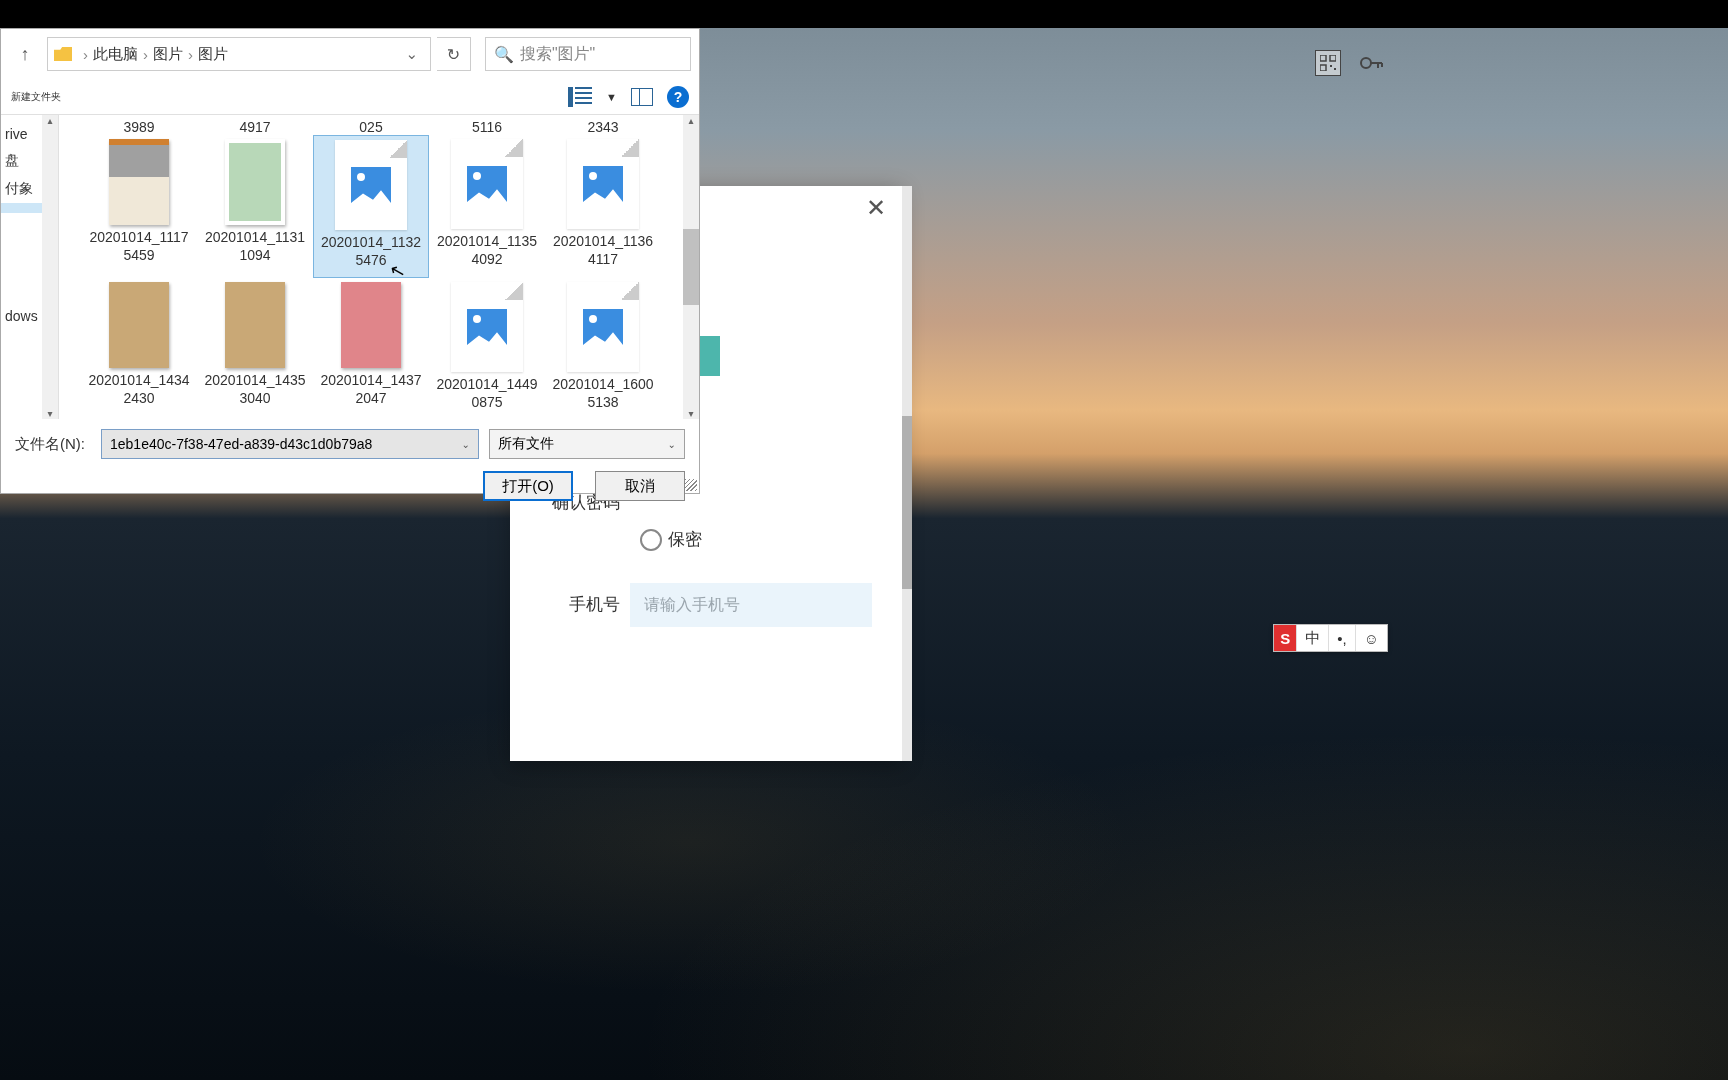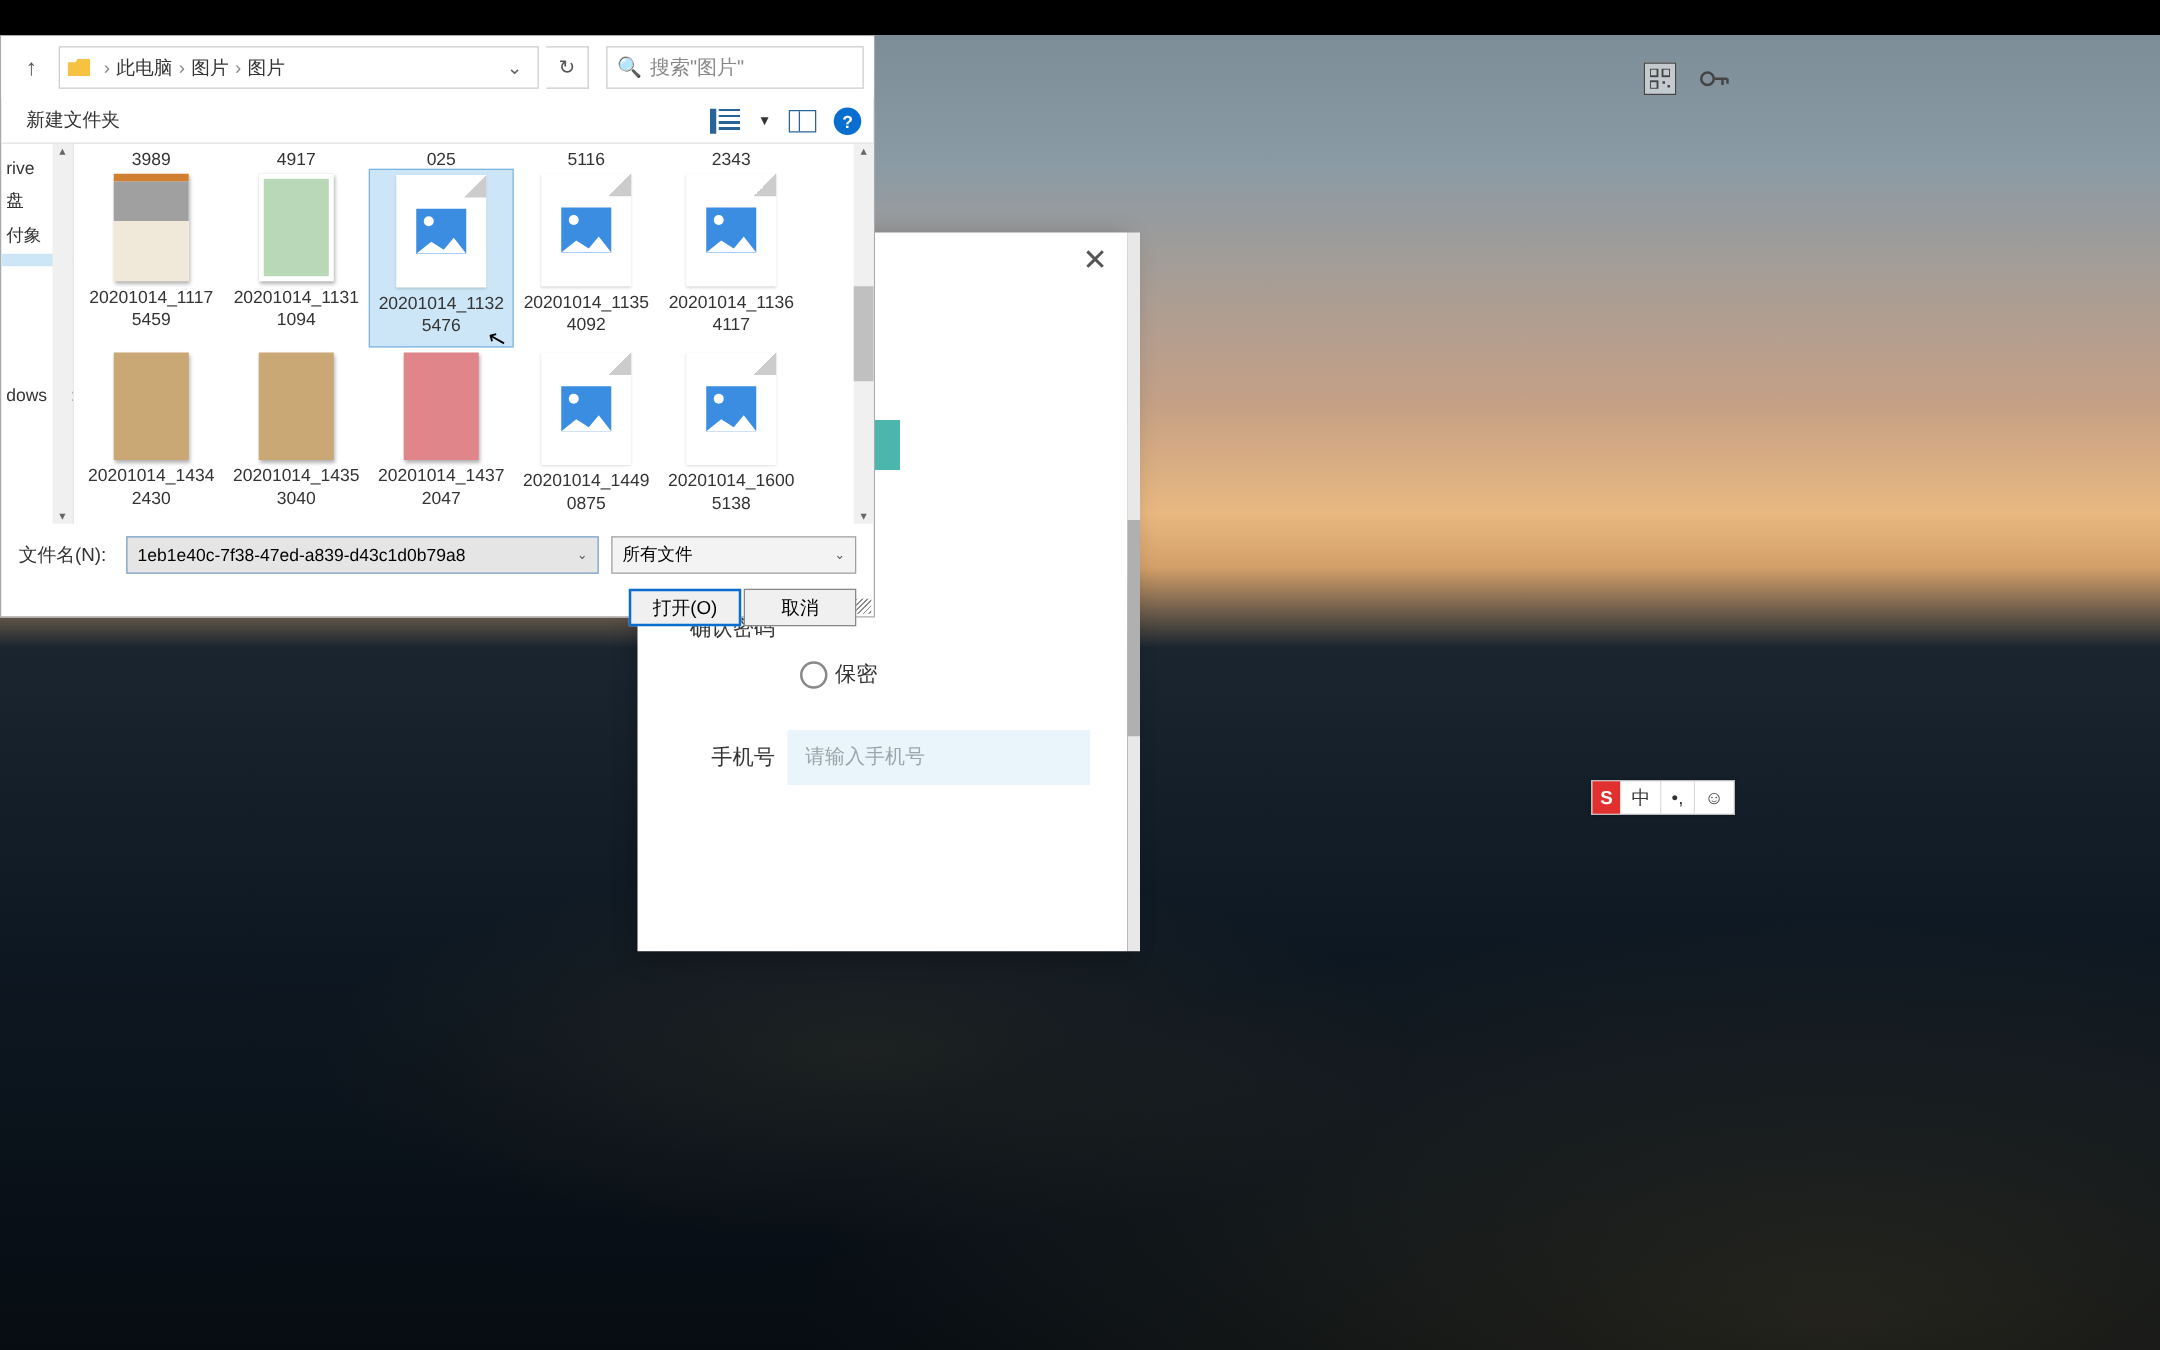--- a/index.html
+++ b/index.html
@@ -95,21 +95,21 @@
     .fd-search {
       width:206px; height:34px; border:1px solid #ccc; margin-left:8px;
       display:flex; align-items:center; padding:0 8px; color:#888;
     }
     .fd-search .q { margin-right:6px; }
 
     .fd-toolbar {
       height:36px; display:flex; align-items:center; padding:0 10px;
       border-bottom:1px solid #e0e0e0;
     }
-    .fd-newfolder { font-size:15px; color:#333; cursor:pointer;margin-left:10px;}
+    .fd-newfolder { font-size:10px; color:#333; cursor:pointer;}
     .fd-tool-right { margin-left:auto; display:flex; align-items:center; gap:14px;}
     .fd-viewbtn {
       width:24px; height:20px; display:flex; cursor:pointer;
     }
     .fd-viewbtn .bar { width:5px; background:#2a6496; margin-right:2px;}
     .fd-viewbtn .lines { flex:1; background:repeating-linear-gradient(to bottom,#2a6496 0 2px,transparent 2px 5px);}
     .fd-viewdd { font-size:11px; color:#333; cursor:pointer;}
     .fd-preview {
       width:22px; height:18px; border:1.5px solid #2a6496; position:relative; cursor:pointer;
     }
@@ -126,21 +126,21 @@
     }
     .fd-nav-item { padding:5px 4px; white-space:nowrap; cursor:pointer;}
     .fd-nav-item.sel { background:#cde6f7; }
     .fd-nav-scroll {
       position:absolute; right:0; top:0; bottom:0; width:16px; background:#f0f0f0;
       display:flex; flex-direction:column; align-items:center; justify-content:space-between;
     }
     .fd-nav-scroll .ar{font-size:10px;color:#666;cursor:pointer;}
 
     .fd-files {
-      flex:1; padding:4px 4px; position:relative; overflow:hidden;
+      flex:1; padding:4px 22px; position:relative; overflow:hidden;
     }
     .fd-files-scroll {
       position:absolute; right:0; top:0; bottom:0; width:16px; background:#f0f0f0;
       display:flex; flex-direction:column; align-items:center; justify-content:space-between;
     }
     .fd-files-scroll .ar{font-size:10px;color:#666;cursor:pointer;}
     .fd-files-scroll .thumb{width:100%;height:25%;background:#c0c0c0;}
 
     .file-row { display:flex; }
     .file-item {
@@ -175,21 +175,21 @@
     .fd-fname-label { font-size:15px; color:#333; margin-right:16px;}
     .fd-fname {
       flex:1; height:30px; border:1px solid #7a9ec7; padding:0 8px; font-size:14px;
       display:flex; align-items:center; justify-content:space-between; background:#e5e5e5;
     }
     .fd-type {
       width:196px; height:30px; border:1px solid #a0a0a0; margin-left:10px;
       display:flex; align-items:center; justify-content:space-between; padding:0 8px; font-size:14px; background:#f3f3f3;
     }
     .dd-arrow { font-size:10px; color:#555;}
-    .fd-row2 { display:flex; justify-content:flex-end; gap:2px;}
+    .fd-row2 { display:flex; justify-content:flex-end; gap:22px;}
     .btn {
       width:90px; height:30px; border:1px solid #888; background:#f0f0f0;
       font-size:15px; cursor:pointer;
     }
     .btn.primary { border:2px solid #0a6ed1; }
 
     .resize-grip {
       position:absolute; right:2px; bottom:2px; width:12px; height:12px;
       background:repeating-linear-gradient(135deg,#888 0 1px,transparent 1px 3px);
     }

